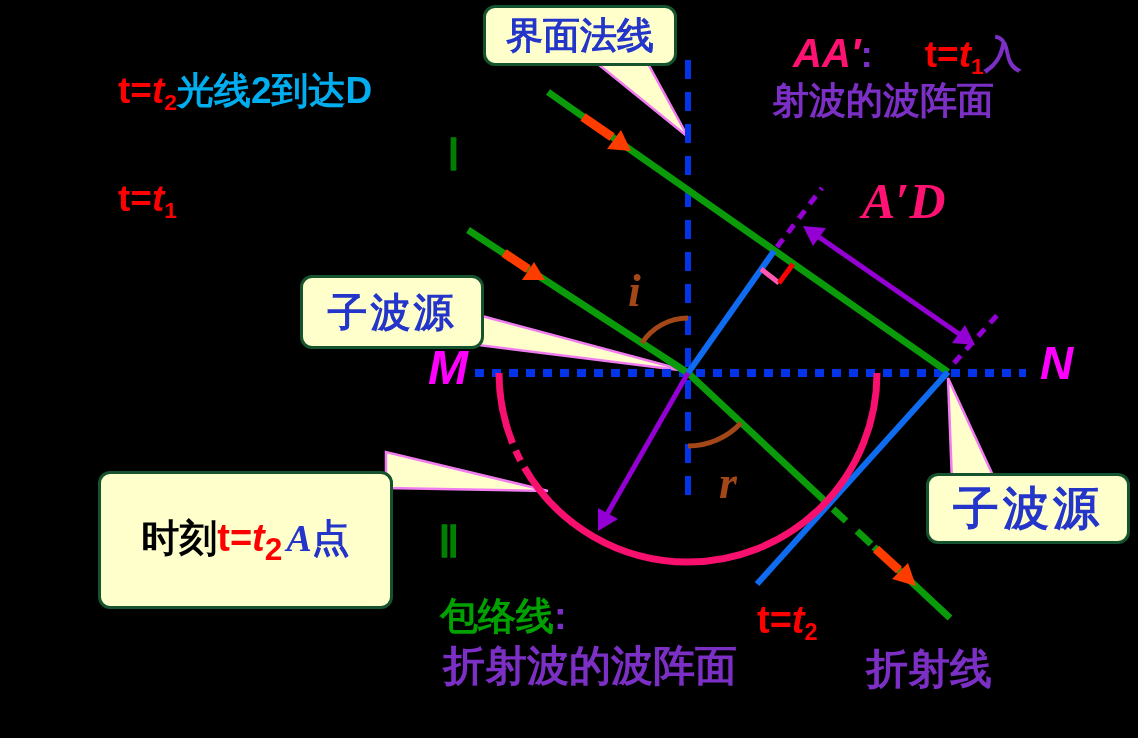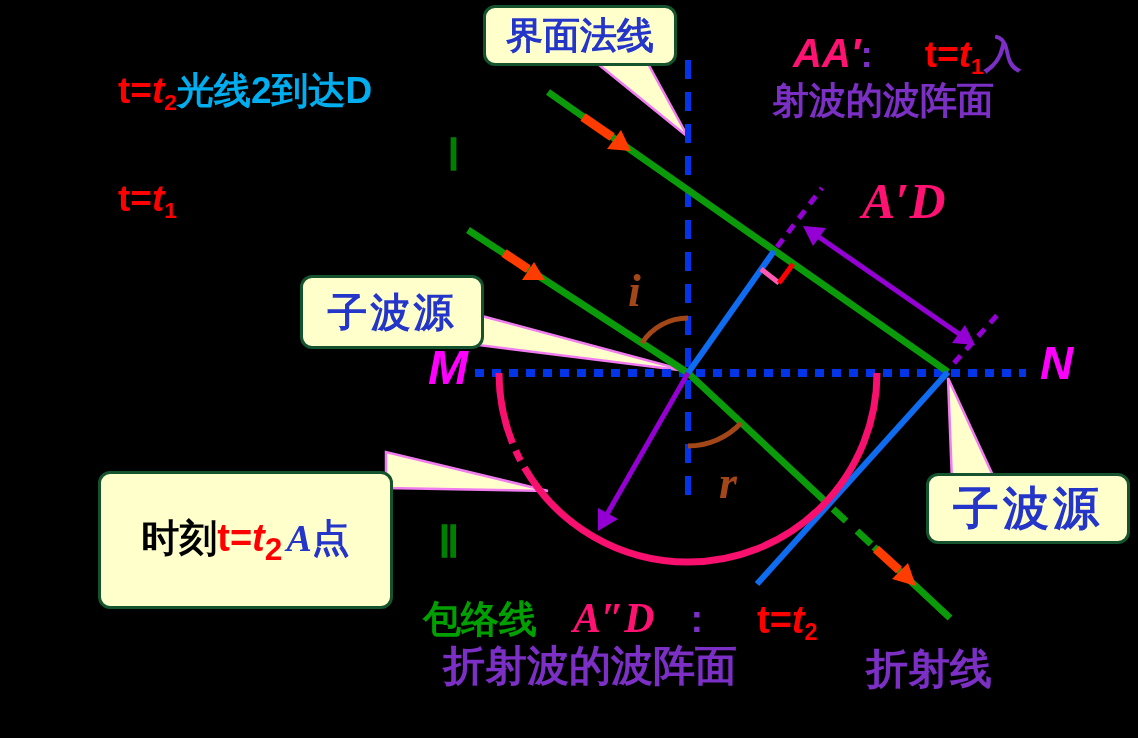--- a/index.html
+++ b/index.html
@@ -124,23 +124,22 @@
 
   <div class="bubble" style="left:98px;top:431px;width:295px;height:138px;flex-direction:column;justify-content:center;gap:4px;margin-top:40px;">
     <div class="row" style="font-size:38px;">
       <span class="blk">时刻</span>
         <span class="red"><span>t=</span><span class="it">t</span><sub>2</sub></span>
         <span class="blu serif it" style="margin-left:4px;">A</span>
         <span class="blu">点</span>
     </div>
   </div>
 
-  <div class="txt row" style="left:423px;top:597px;font-size:38px;gap:36px;">
+  <div class="txt row" style="left:440px;top:597px;font-size:38px;">
     <span class="grn" style="color:#00A000;">包络线</span>
-      <span class="pink serif it" style="font-size:42px;">A″D</span>
       <span class="pur">:</span>
   </div>
   <div class="txt red row" style="left:757px;top:601px;font-size:38px;">
     <span>t=</span>
       <span class="it">t</span>
       <sub>2</sub>
   </div>
   <div class="txt pur" style="left:443px;top:645px;font-size:42px;">折射波的波阵面</div>
 
   <div class="txt row" style="left:858px;top:648px;font-size:42px;margin-left:8px;">

